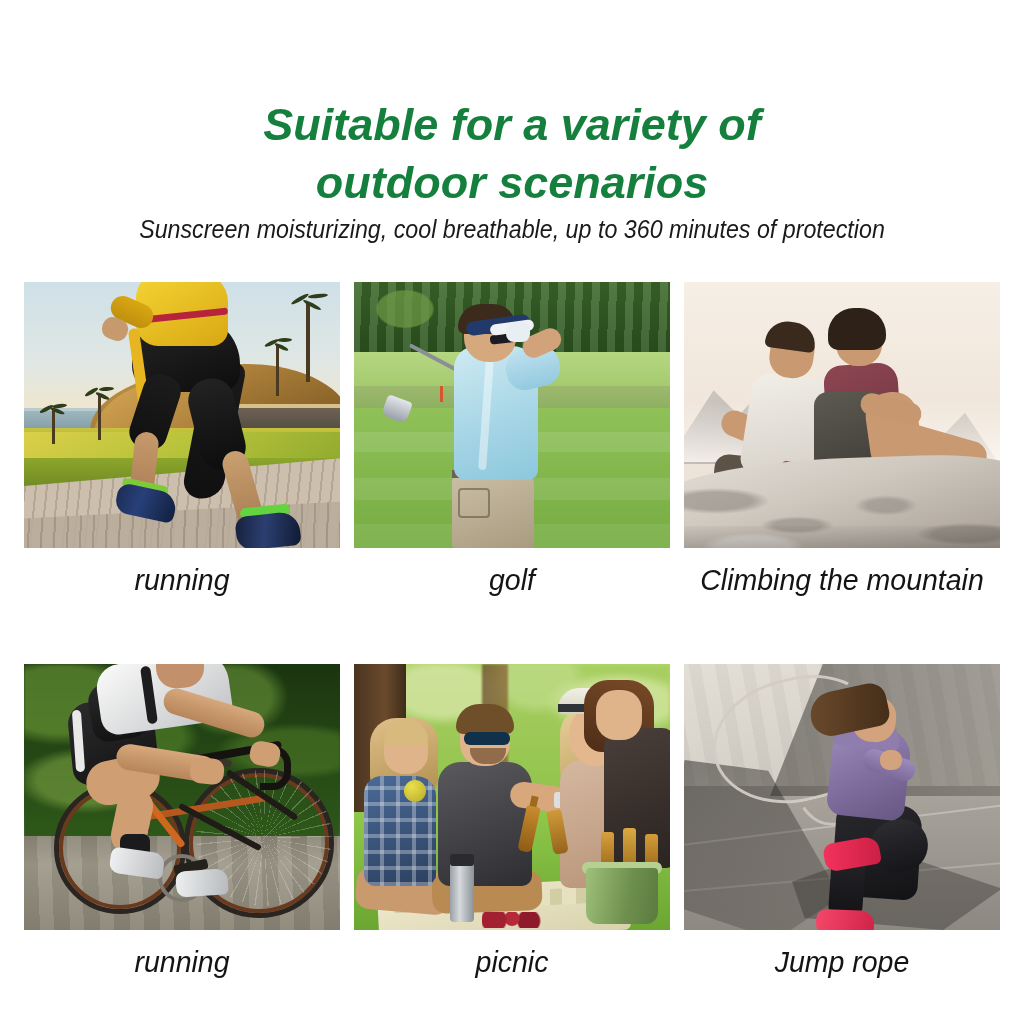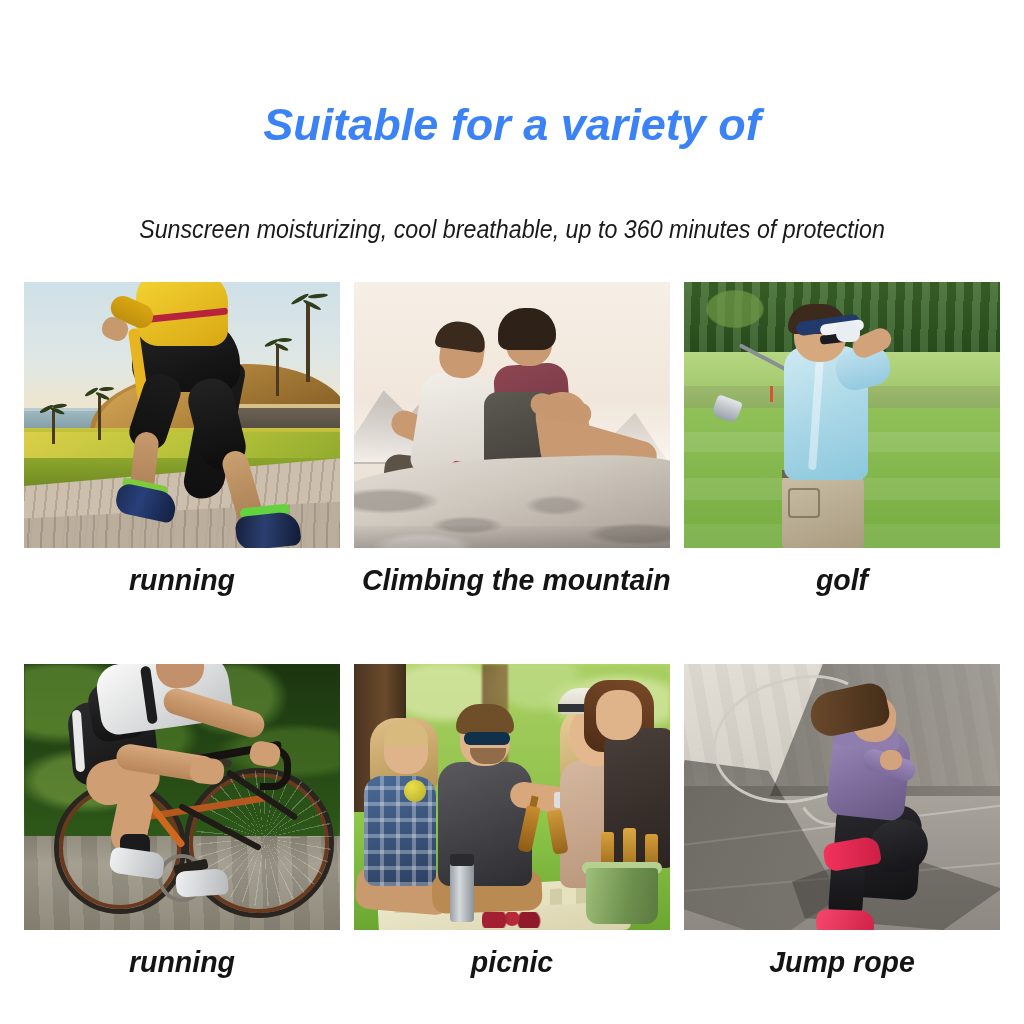--- a/index.html
+++ b/index.html
@@ -29,21 +29,21 @@
     width: 1024px;
     text-align: center;
   }
   .title {
     display: block;
     font-family: "Liberation Sans", sans-serif;
     font-weight: bold;
     font-style: italic;
     font-size: 45px;
     line-height: 58px;
-    color: #3b82f6;
+    color: #15803d;
     letter-spacing: 0px;
     white-space: nowrap;
   }
   .subtitle {
     position: absolute;
     left: 0;
     top: 212px;
     width: 1024px;
     text-align: center;
     font-family: "Liberation Sans", sans-serif;
@@ -55,21 +55,20 @@
     transform: scaleX(0.93);
     white-space: nowrap;
   }
 
   
   .grid {
     position: absolute;
     left: 24px;
     top: 282px;
     width: 976px;
-    font-weight: bold;
   }
   .row {
     display: flex;
     justify-content: space-between;
     width: 976px;
   }
   .row.row2 { margin-top: 63px; }
   .cell {
     width: 316px;
   }
@@ -567,20 +566,21 @@
   .t6 .bb3 { right:12px; top:170px; width:13px; height:38px; background:linear-gradient(#d49c38,#96661a); border-radius:3px; }
   .t6 .berries { left:128px; top:248px; width:60px; height:16px; background:radial-gradient(circle at 20% 50%,#a32032 0 24%,transparent 28%),radial-gradient(circle at 50% 40%,#b52a3a 0 22%,transparent 26%),radial-gradient(circle at 78% 56%,#8e1a2c 0 22%,transparent 26%); }
 </style>
 </head>
 <body>
 
 <div class="page">
 
   <div class="header">
     <span class="title">Suitable for a variety of</span>
+    <span class="title">outdoor scenarios</span>
   </div>
 
   <div class="subtitle">Sunscreen moisturizing, cool breathable, up to 360 minutes of protection</div>
 
   <div class="grid">
 
     <div class="row row1">
 
       <div class="cell">
         <div class="photo t1">
@@ -637,47 +637,20 @@
             <div class="ly shoeA"></div>
           <div class="ly shoeBc"></div>
             <div class="ly shoeB"></div>
           <div class="ly arm"></div>
             <div class="ly hand"></div>
         </div>
         <div class="caption">running</div>
       </div>
 
       <div class="cell">
-        <div class="photo t3">
-          <div class="ly mtn-l"></div>
-            <div class="ly mtn-r"></div>
-            <div class="ly haze"></div>
-          <div class="ly m-arm"></div>
-          <div class="ly m-leg"></div>
-          <div class="ly m-torso"></div>
-          <div class="ly m-head"></div>
-            <div class="ly m-hair"></div>
-          <div class="ly w-torso"></div>
-          <div class="ly w-pack"></div>
-          <div class="ly w-head"></div>
-            <div class="ly w-hair"></div>
-          <div class="ly w-knee"></div>
-            <div class="ly w-shin"></div>
-            <div class="ly w-arm"></div>
-          <div class="ly harness"></div>
-          <div class="ly shoe-g1"></div>
-            <div class="ly shoe-g2"></div>
-          <div class="ly rock"></div>
-            <div class="ly rocktex"></div>
-            <div class="ly rockdark"></div>
-        </div>
-        <div class="caption">Climbing the mountain</div>
-      </div>
-
-      <div class="cell">
         <div class="photo t2">
           <div class="ly trees"></div>
             <div class="ly treetex"></div>
             <div class="ly treehi"></div>
           <div class="ly fair1"></div>
             <div class="ly water"></div>
             <div class="ly fair2"></div>
           <div class="ly mow1"></div>
             <div class="ly mow2"></div>
             <div class="ly mow3"></div>
@@ -692,20 +665,47 @@
           <div class="ly g-sleeve"></div>
           <div class="ly g-head"></div>
             <div class="ly g-hair"></div>
           <div class="ly g-shades"></div>
           <div class="ly g-visor"></div>
             <div class="ly g-visorbill"></div>
           <div class="ly g-arm"></div>
             <div class="ly g-glove"></div>
         </div>
         <div class="caption">golf</div>
+      </div>
+
+      <div class="cell">
+        <div class="photo t3">
+          <div class="ly mtn-l"></div>
+            <div class="ly mtn-r"></div>
+            <div class="ly haze"></div>
+          <div class="ly m-arm"></div>
+          <div class="ly m-leg"></div>
+          <div class="ly m-torso"></div>
+          <div class="ly m-head"></div>
+            <div class="ly m-hair"></div>
+          <div class="ly w-torso"></div>
+          <div class="ly w-pack"></div>
+          <div class="ly w-head"></div>
+            <div class="ly w-hair"></div>
+          <div class="ly w-knee"></div>
+            <div class="ly w-shin"></div>
+            <div class="ly w-arm"></div>
+          <div class="ly harness"></div>
+          <div class="ly shoe-g1"></div>
+            <div class="ly shoe-g2"></div>
+          <div class="ly rock"></div>
+            <div class="ly rocktex"></div>
+            <div class="ly rockdark"></div>
+        </div>
+        <div class="caption">Climbing the mountain</div>
       </div>
 
     </div>
 
     <div class="row row2">
 
       <div class="cell">
         <div class="photo t4">
           <div class="ly foliage"></div>
           <div class="ly ground"></div>

